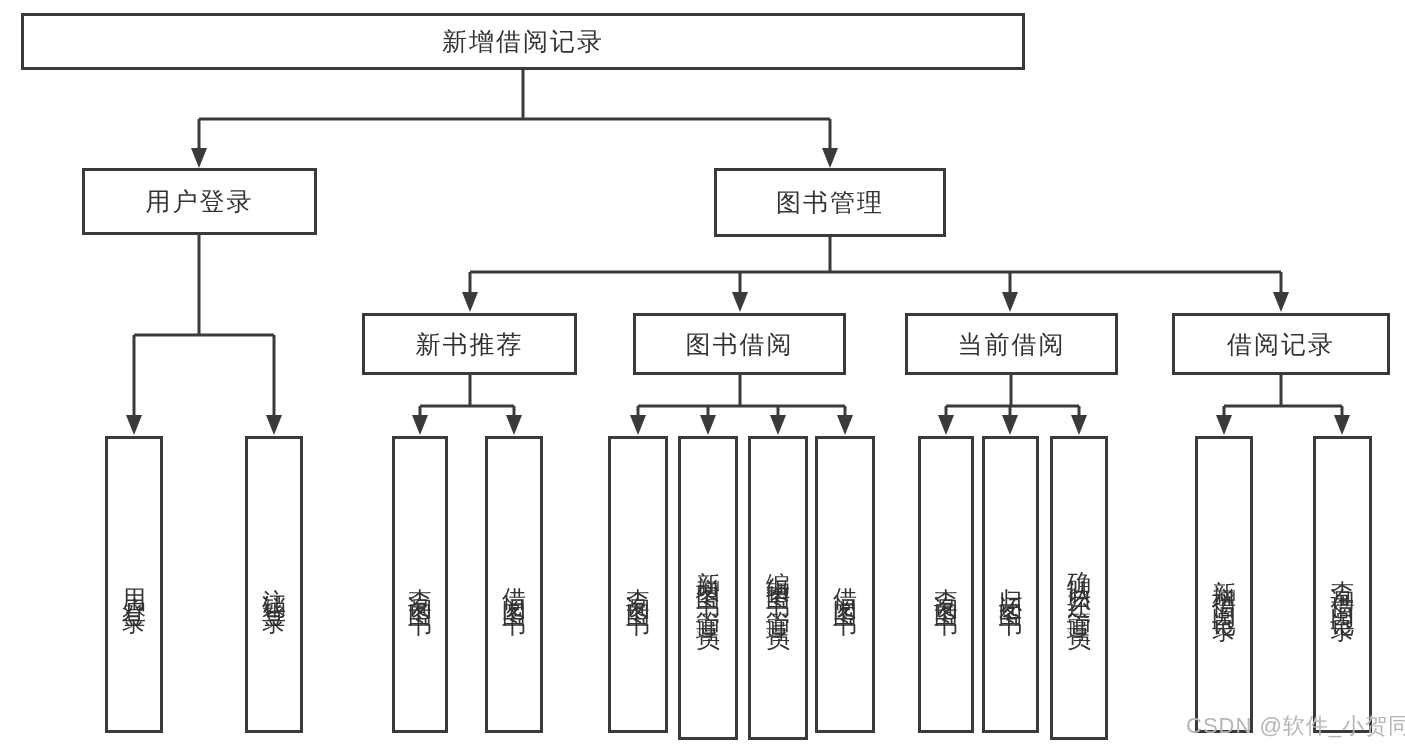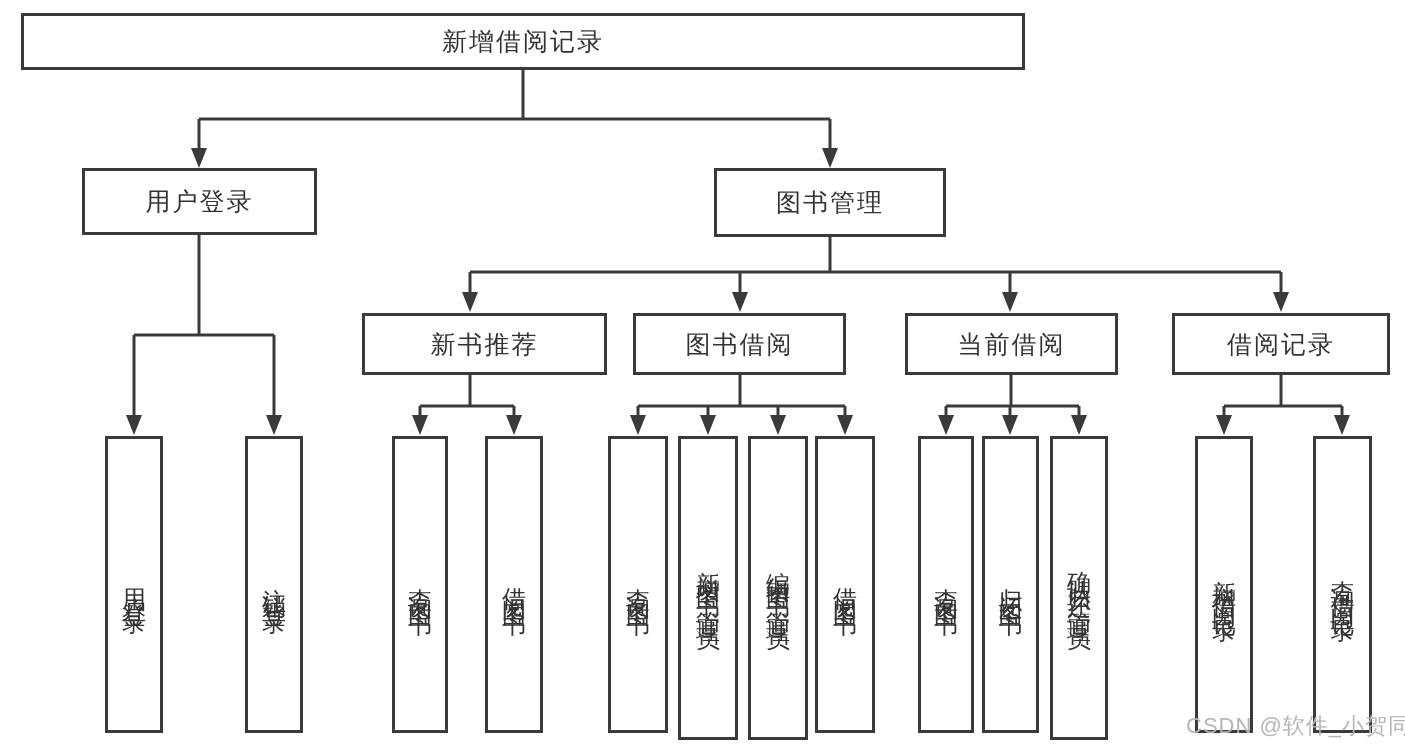--- a/index.html
+++ b/index.html
@@ -70,21 +70,21 @@
     <span class="lbl">新增借阅记录</span>
   </div>
 
   <div class="box" style="left:82px;top:168px;width:235px;height:67px;">
     <span class="lbl">用户登录</span>
   </div>
   <div class="box" style="left:714px;top:168px;width:232px;height:69px;">
     <span class="lbl">图书管理</span>
   </div>
 
-  <div class="box" style="left:362px;top:313px;width:245px;height:62px;">
+  <div class="box" style="left:362px;top:313px;width:215px;height:62px;">
     <span class="lbl">新书推荐</span>
   </div>
   <div class="box" style="left:633px;top:313px;width:213px;height:62px;text-align:right;">
     <span class="lbl">图书借阅</span>
   </div>
   <div class="box" style="left:905px;top:313px;width:213px;height:62px;">
     <span class="lbl">当前借阅</span>
   </div>
   <div class="box" style="left:1172px;top:313px;width:218px;height:62px;">
     <span class="lbl">借阅记录</span>

